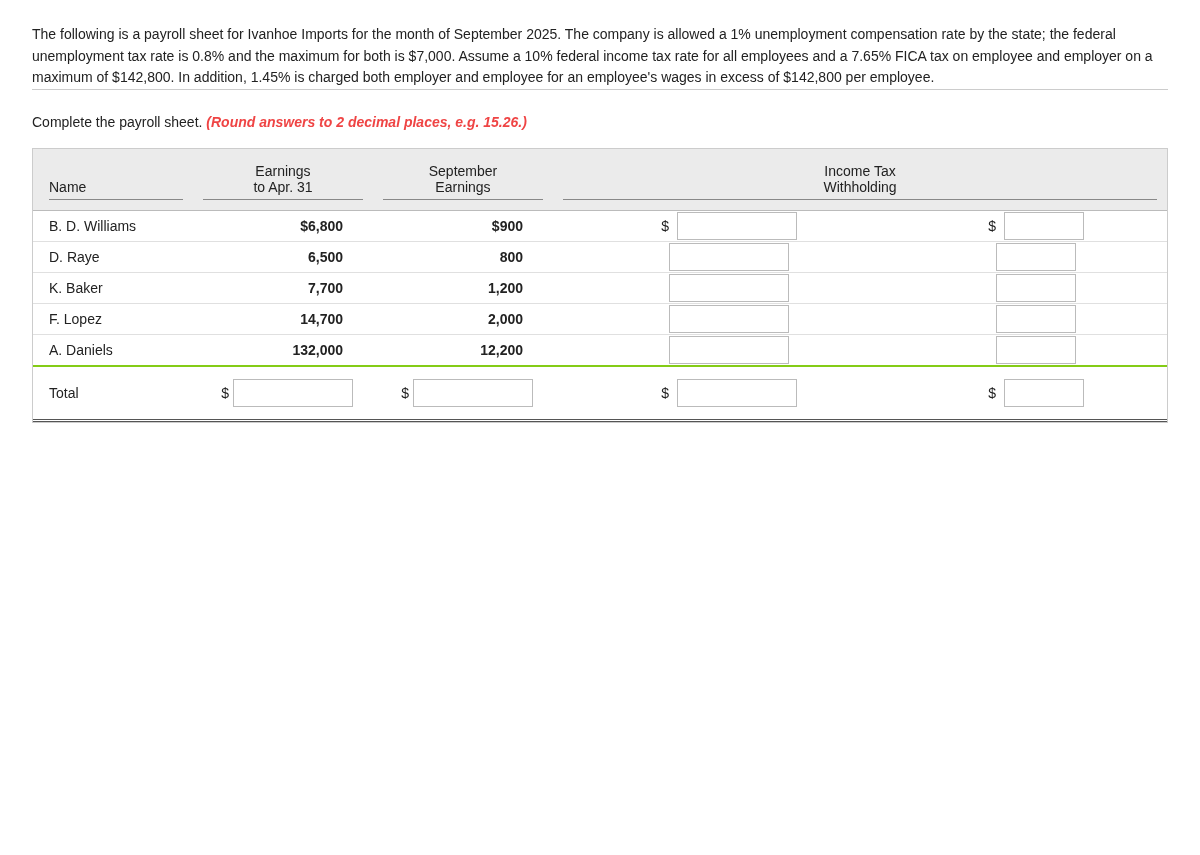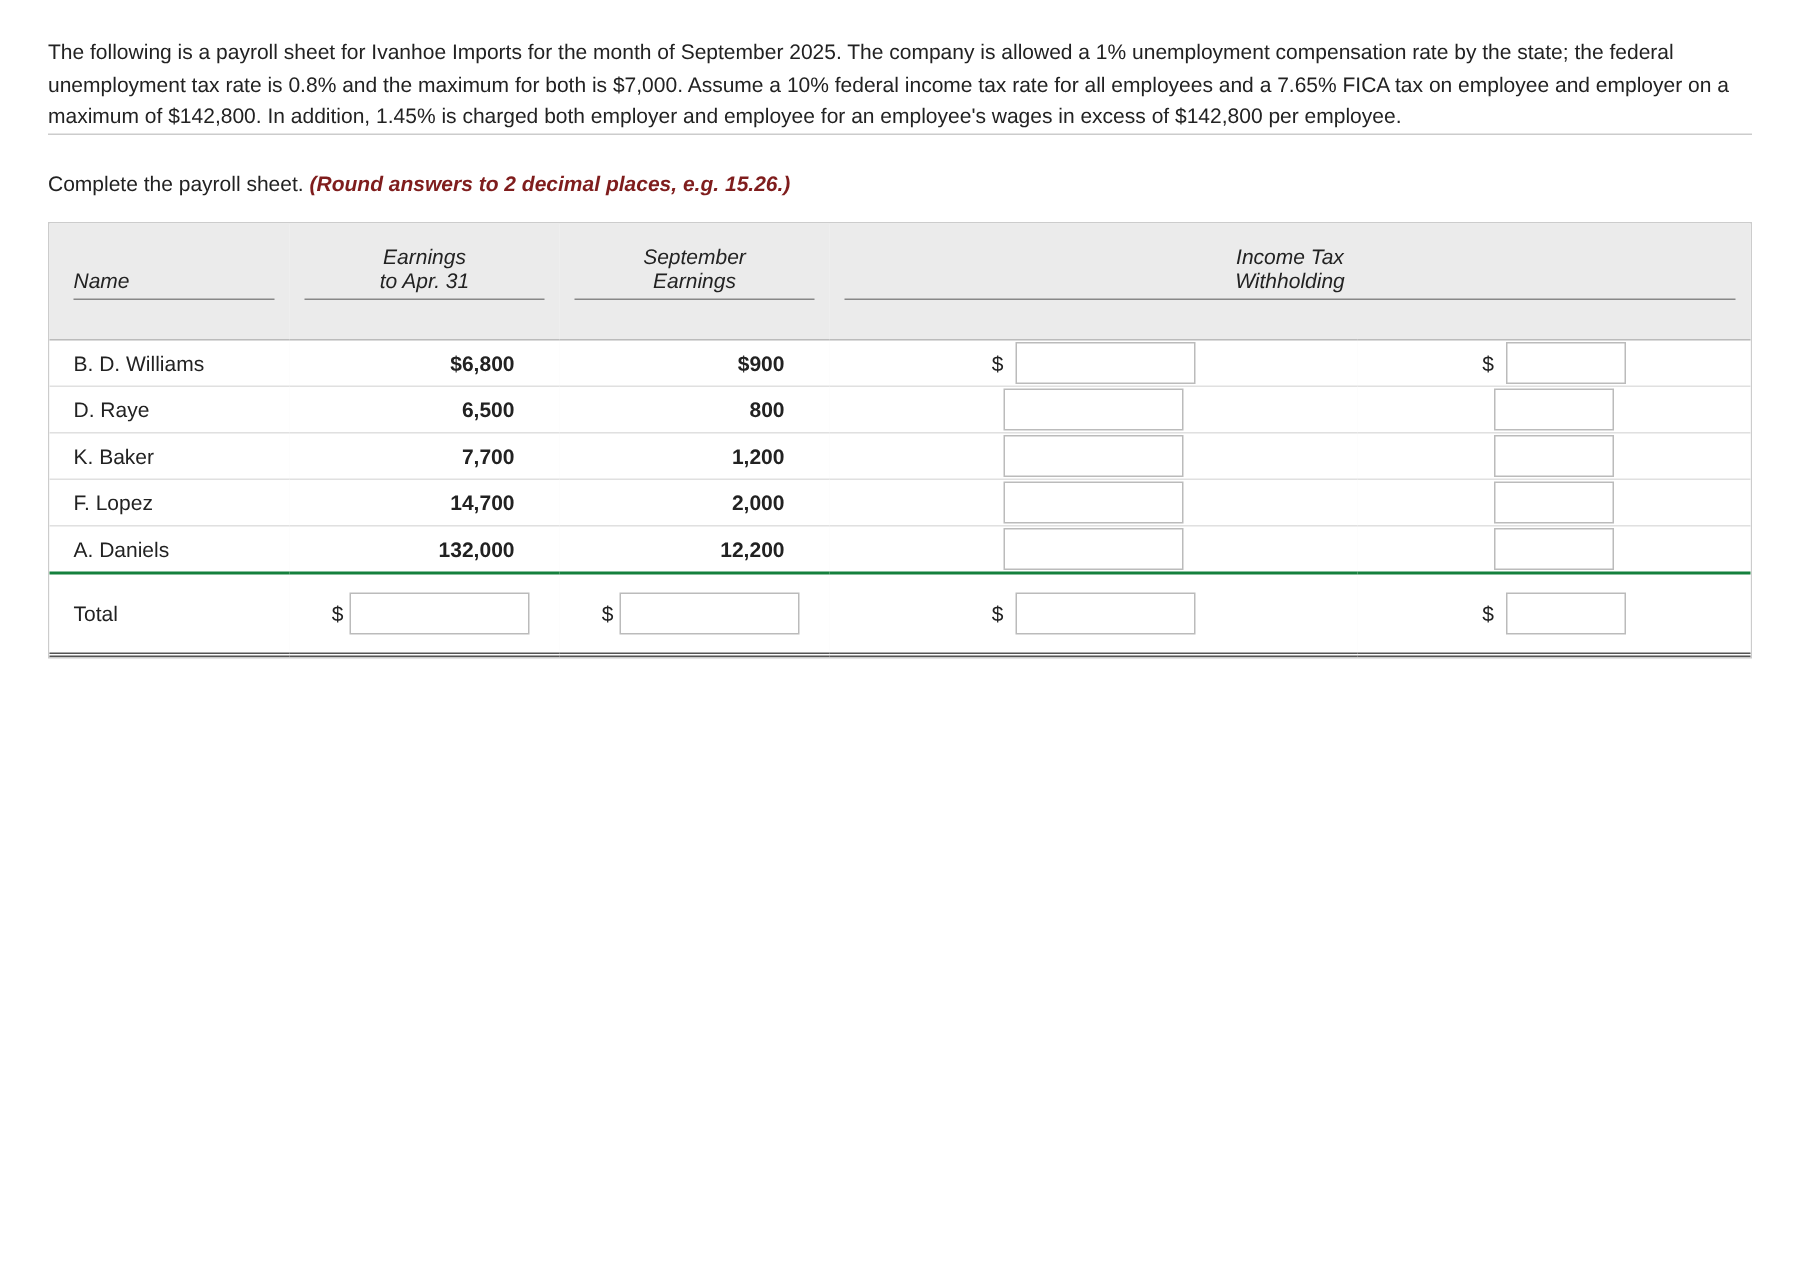--- a/index.html
+++ b/index.html
@@ -16,45 +16,44 @@
       font-size: 14px;
       line-height: 1.55;
       margin-bottom: 24px;
       border-bottom: 1px solid #ccc;
     }
     .instruction {
       font-size: 14px;
       margin-bottom: 18px;
     }
     .instruction .highlight {
-      color: #7f1d1d;
+      color: #ef4444;
       font-style: italic;
       font-weight: bold;
     }
     .table-wrapper {
       width: 100%;
       border: 1px solid #ccc;
       background: #f5f5f5;
     }
     table {
       width: 100%;
       border-collapse: collapse;
       background: #f5f5f5;
     }
     thead tr {
       background: #ebebeb;
     }
     thead th {
-      padding: 14px 10px 26px 10px;
+      padding: 14px 10px 10px 10px;
       font-weight: normal;
       font-size: 14px;
       text-align: center;
       vertical-align: bottom;
       border-bottom: 1px solid #bbb;
-      font-style: italic;
     }
     thead th.name-col {
       text-align: left;
       padding-left: 16px;
       width: 160px;
     }
     thead th.earnings-aug {
       width: 180px;
     }
     thead th.sep-earnings {
@@ -140,21 +139,21 @@
       justify-content: center;
     }
     .sep-cell-group {
       display: flex;
       align-items: center;
       gap: 4px;
       justify-content: flex-end;
       padding-right: 10px;
     }
     .tfoot-row {
-      border-top: 2px solid #15803d;
+      border-top: 2px solid #84cc16;
       border-bottom: 3px double #555;
     }
   </style>
 </head>
 <body>
 
 <p class="intro-text">The following is a payroll sheet for Ivanhoe Imports for the month of September 2025. The company is allowed a 1% unemployment compensation rate by the state; the federal unemployment tax rate is 0.8% and the maximum for both is $7,000. Assume a 10% federal income tax rate for all employees and a 7.65% FICA tax on employee and employer on a maximum of $142,800. In addition, 1.45% is charged both employer and employee for an employee's wages in excess of $142,800 per employee.</p>
 
 <p class="instruction">
   <span>Complete the payroll sheet. </span><span class="highlight">(Round answers to 2 decimal places, e.g. 15.26.)</span>

